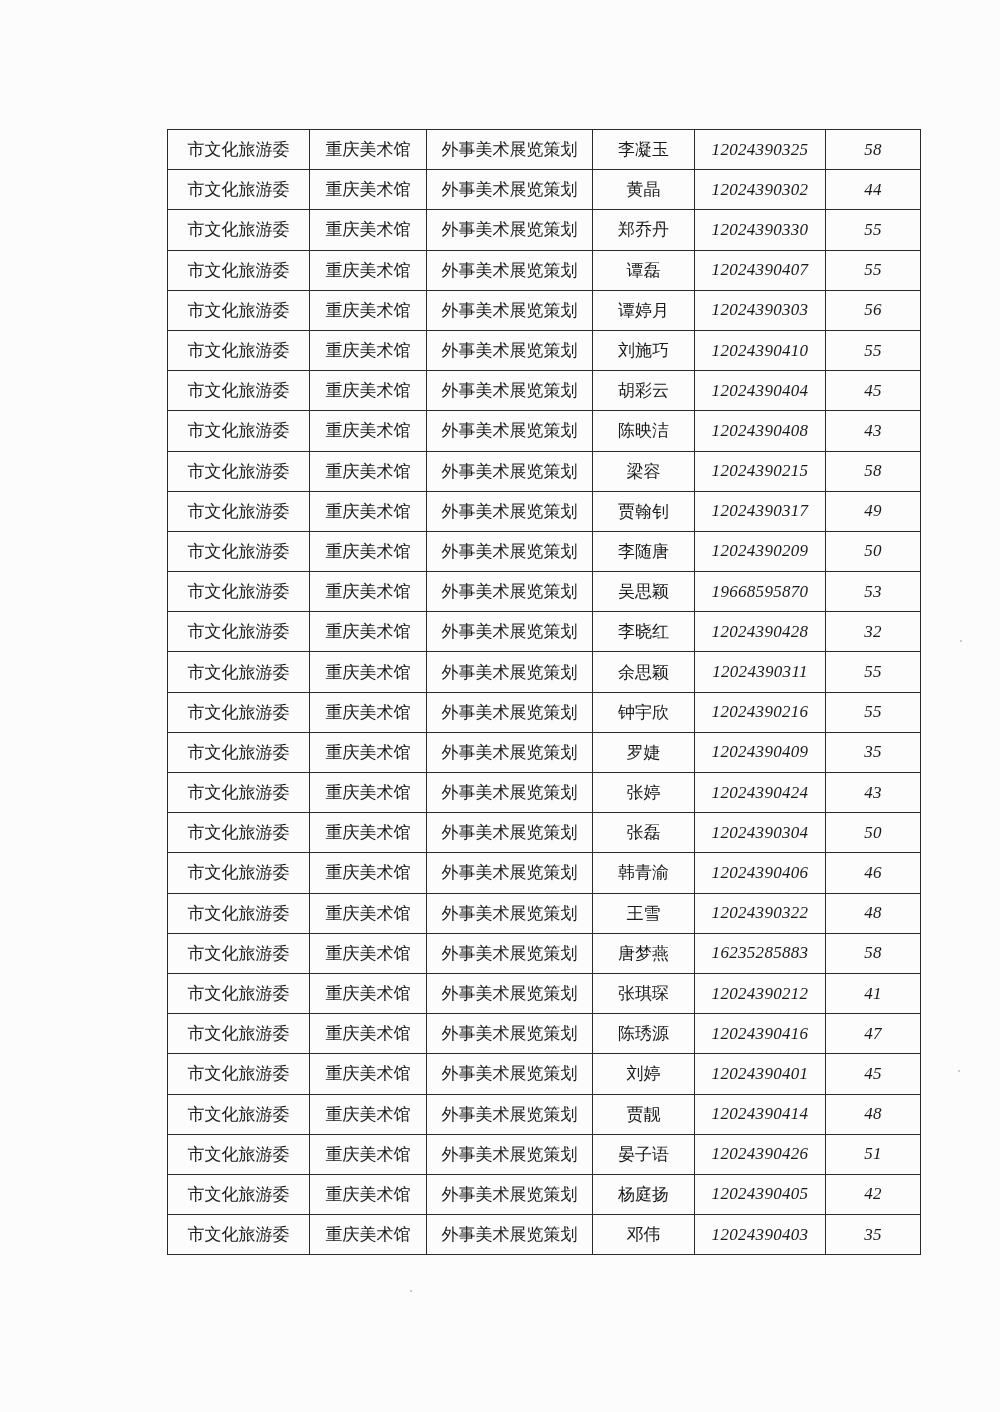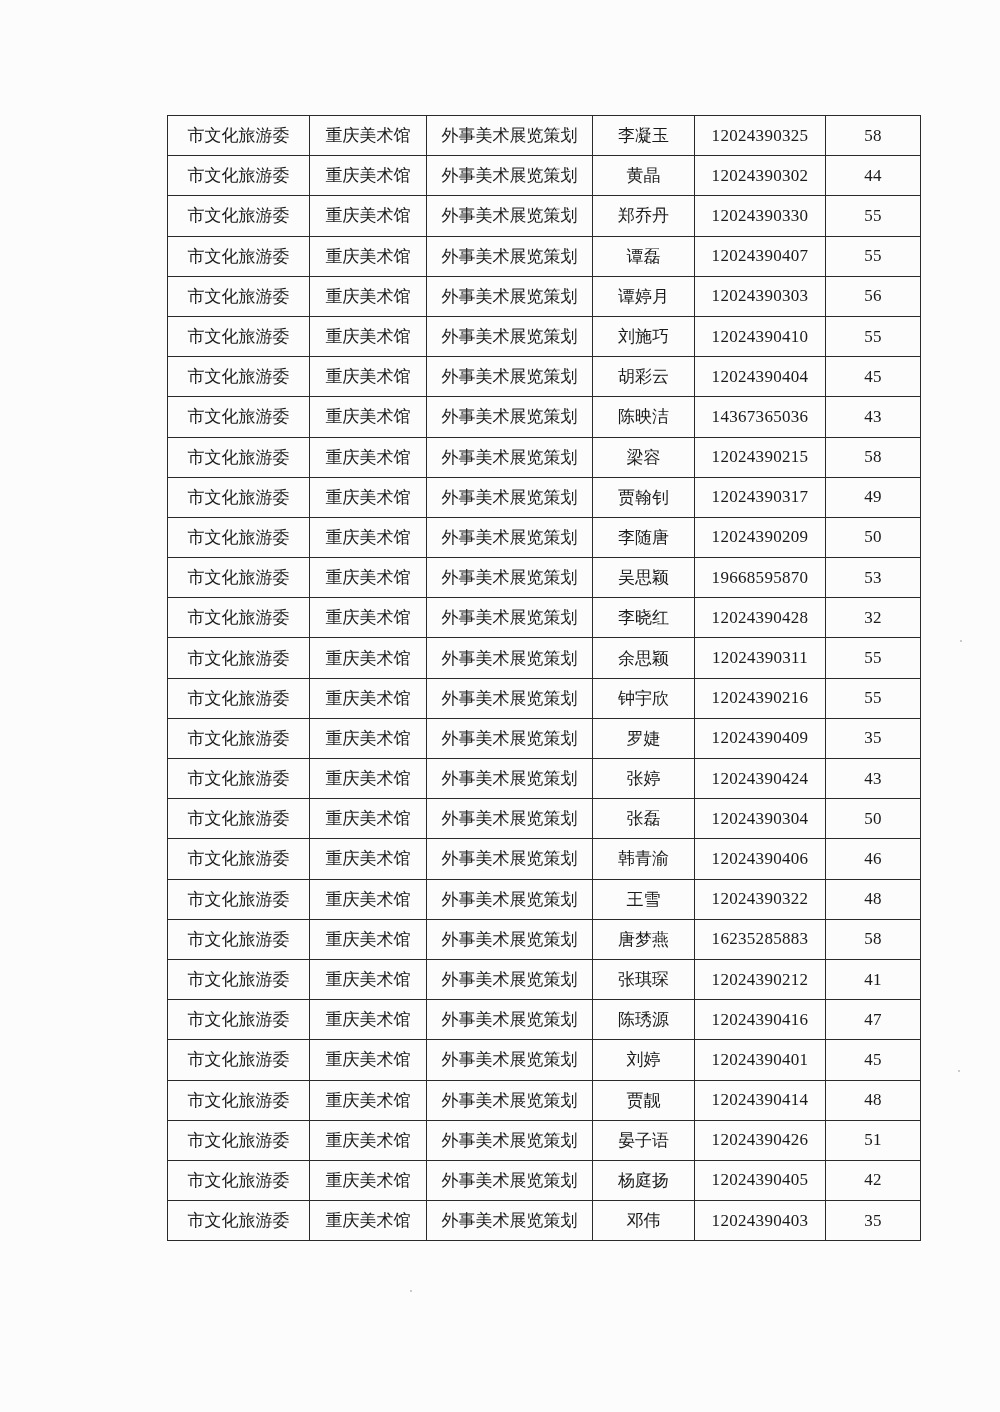--- a/index.html
+++ b/index.html
@@ -4,30 +4,30 @@
 <style>
   html, body { margin: 0; padding: 0; }
   body {
     width: 1000px; height: 1412px; background: #fdfdfd;
     position: relative; overflow: hidden;
     font-family: "DejaVu Serif", "Liberation Serif", serif;
     color: #1a1a1a;
   }
   .page { position: absolute; left: 0; top: 0; width: 1000px; height: 1412px; background: #fcfcfc; }
   table.roster {
-    position: absolute; left: 167px; top: 115px;
+    position: absolute; left: 167px; top: 129px;
     border-collapse: collapse; table-layout: fixed; padding-left: 45px;
   }
   table.roster td {
     border: 1.3px solid #2a2a2a;
     height: 39.2px; padding: 0;
     text-align: center; vertical-align: middle;
     font-size: 17px; white-space: nowrap; overflow: hidden;
   }
-  td.num { font-family: "Liberation Serif", "DejaVu Serif", serif; font-size: 17.5px; letter-spacing: 0.3px; }
+  td.num { font-family: "Liberation Serif", "DejaVu Serif", serif; font-size: 17.5px; letter-spacing: 0.3px; font-style: italic; }
   col.c1 { width: 142px; } col.c2 { width: 117px; } col.c3 { width: 166px; }
   col.c4 { width: 102px; } col.c5 { width: 131px; } col.c6 { width: 95px; }
   .speck { position: absolute; width: 2px; height: 2px; background: #bbb; border-radius: 1px; }
 </style>
 </head>
 <body>
 
 <div class="page">
   <table class="roster">
     <colgroup>
@@ -93,21 +93,21 @@
           <td>外事美术展览策划</td>
           <td>胡彩云</td>
           <td class="num">12024390404</td>
           <td class="num">45</td>
         </tr>
         <tr>
           <td>市文化旅游委</td>
           <td>重庆美术馆</td>
           <td>外事美术展览策划</td>
           <td>陈映洁</td>
-          <td class="num">14367365036</td>
+          <td class="num">12024390408</td>
           <td class="num">43</td>
         </tr>
         <tr>
           <td>市文化旅游委</td>
           <td>重庆美术馆</td>
           <td>外事美术展览策划</td>
           <td>梁容</td>
           <td class="num">12024390215</td>
           <td class="num">58</td>
         </tr>

